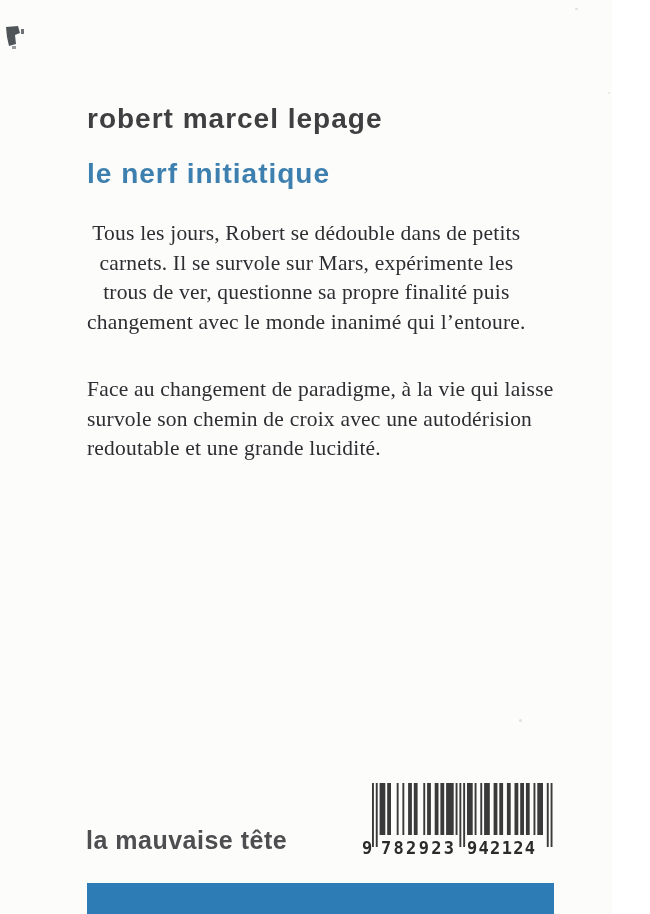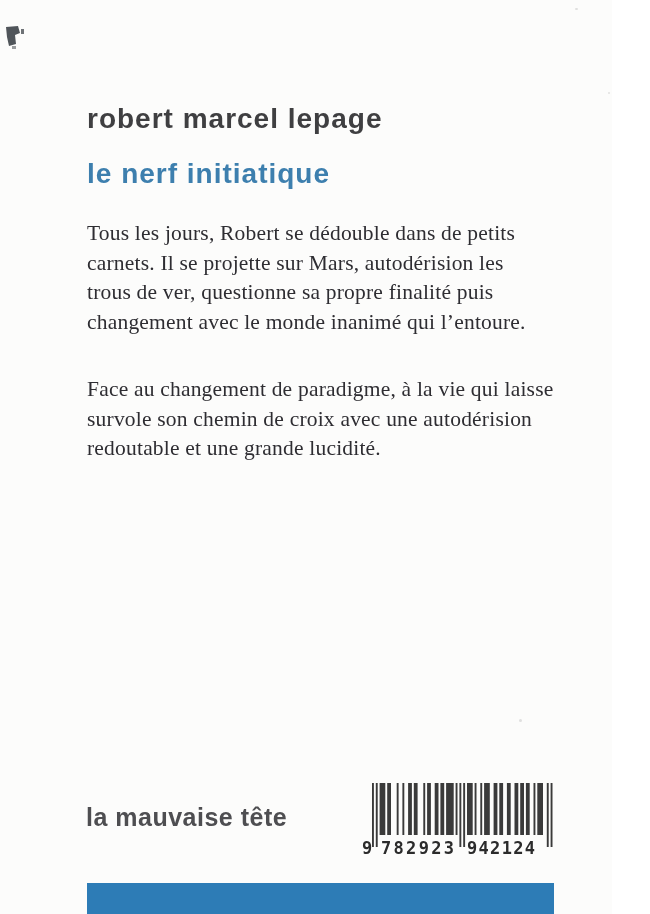--- a/index.html
+++ b/index.html
@@ -32,24 +32,24 @@
     line-height:32px;white-space:nowrap;
   }
   .synopsis{
     position:absolute;left:87px;
     font-family:"Liberation Serif",serif;
     font-size:21.5px;line-height:29.5px;
     color:var(--text-ink);
     letter-spacing:0.2px;
   }
   .synopsis .line{white-space:nowrap;}
-  .para1{top:219px;}
+  .para1{top:219px;text-align:center;}
   .para2{top:375px;}
   .publisher{
-    position:absolute;left:86px;top:802px;
+    position:absolute;left:86px;top:825px;
     font-size:25px;font-weight:700;letter-spacing:0.5px;
     color:var(--publisher-gray);
     line-height:30px;white-space:nowrap;
   }
   .barcode{
     position:absolute;left:361px;top:783px;
     width:192px;height:74px;
   }
   .barcode svg{display:block;width:192px;height:74px;}
   .barcode text{
@@ -92,21 +92,21 @@
 
   <div class="speck s1"></div>
   <div class="speck s2"></div>
   <div class="speck s3"></div>
 
   <div class="author">robert marcel lepage</div>
   <div class="title">le nerf initiatique</div>
 
   <div class="synopsis para1">
     <div class="line">Tous les jours, Robert se dédouble dans de petits</div>
-    <div class="line">carnets. Il se projette sur Mars, autodérision les</div>
+    <div class="line">carnets. Il se survole sur Mars, expérimente les</div>
     <div class="line">trous de ver, questionne sa propre finalité puis</div>
     <div class="line">changement avec le monde inanimé qui l’entoure.</div>
   </div>
 
   <div class="synopsis para2">
     <div class="line">Face au changement de paradigme, à la vie qui laisse</div>
     <div class="line">survole son chemin de croix avec une autodérision</div>
     <div class="line">redoutable et une grande lucidité.</div>
   </div>
 

